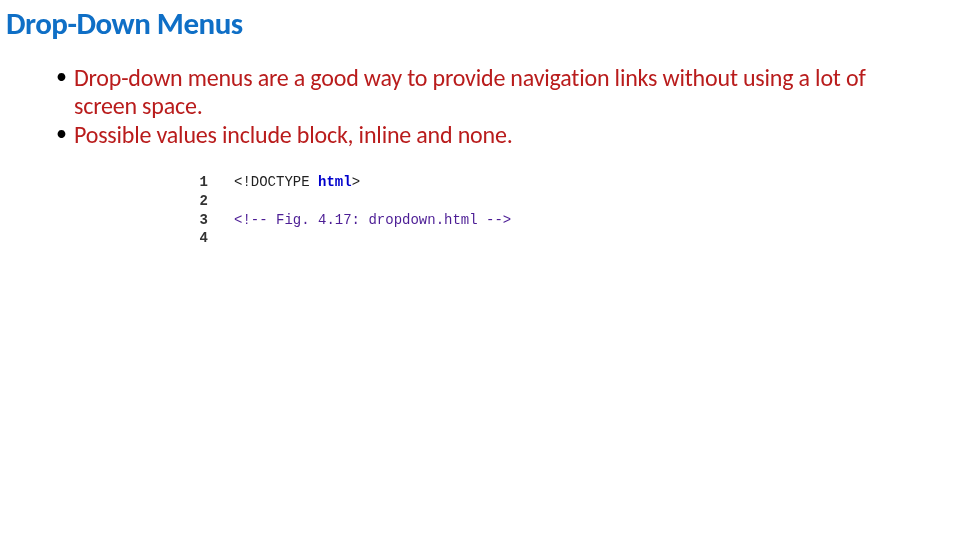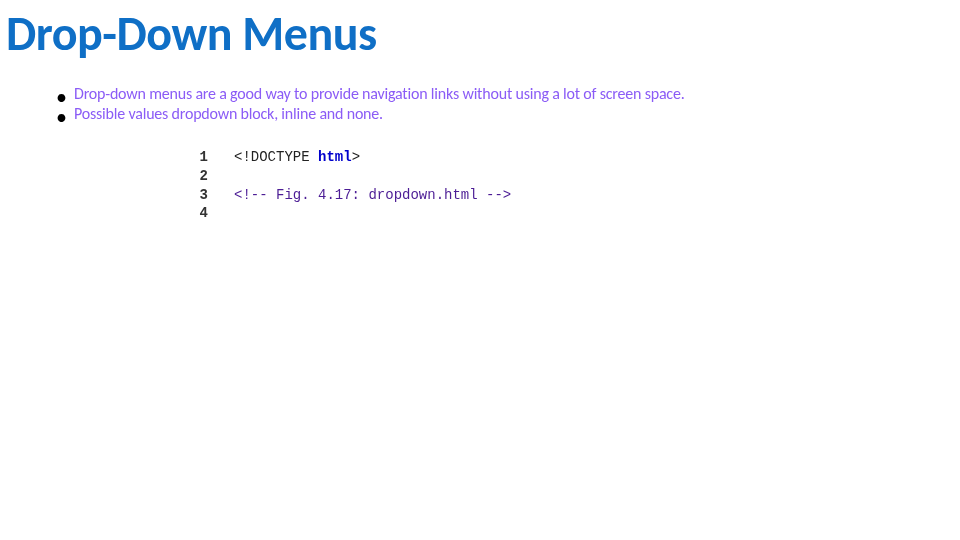--- a/index.html
+++ b/index.html
@@ -6,36 +6,36 @@
   body {
     width: 960px;
     height: 540px;
     background: #ffffff;
     font-family: "Segoe UI", Calibri, Arial, sans-serif;
     color: #000;
     position: relative;
     overflow: hidden;
   }
   .title {
-    font-size: 48px;
+    font-size: 31px;
     font-weight: 600;
     color: #0f6fc6;
     padding: 4px 0 0 6px;
     letter-spacing: -0.5px;
   }
   .content {
     padding: 22px 40px 0 54px;
   }
   ul.bullets {
     list-style: none;
   }
   ul.bullets li {
-    font-size: 16px;
+    font-size: 24px;
     line-height: 1.15;
-    color: #8b5cf6;
+    color: #b91c1c;
     position: relative;
     padding-left: 20px;
     margin-bottom: 2px;
     letter-spacing: -0.2px;
   }
   ul.bullets li::before {
     content: "•";
     position: absolute;
     left: 2px;
     top: 0;
@@ -64,21 +64,21 @@
   .cmt { color: #4c1d95; }
 </style>
 </head>
 <body>
 
 <h1 class="title">Drop-Down Menus</h1>
 
 <div class="content">
   <ul class="bullets">
     <li><span>Drop-down menus are a good way to provide navigation links without using a lot of screen space.</span></li>
-    <li><span>Possible values dropdown block, inline and none.</span></li>
+    <li><span>Possible values include block, inline and none.</span></li>
   </ul>
 
   <div class="code-block">
     <div class="row">
       <span class="ln">1</span>
       <span class="code"><span>&lt;!DOCTYPE </span><span class="kw">html</span><span>&gt;</span></span>
     </div>
     <div class="row">
       <span class="ln">2</span>
       <span class="code"> </span>

